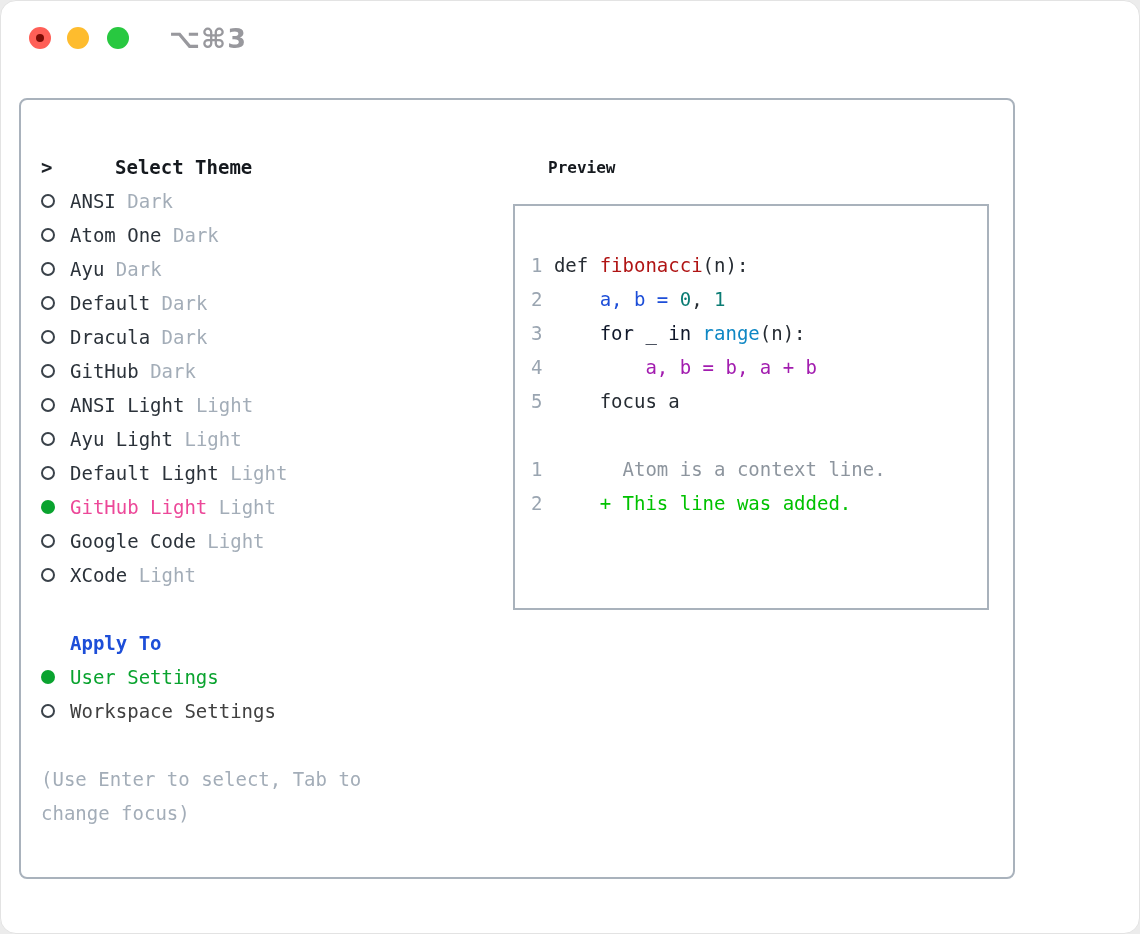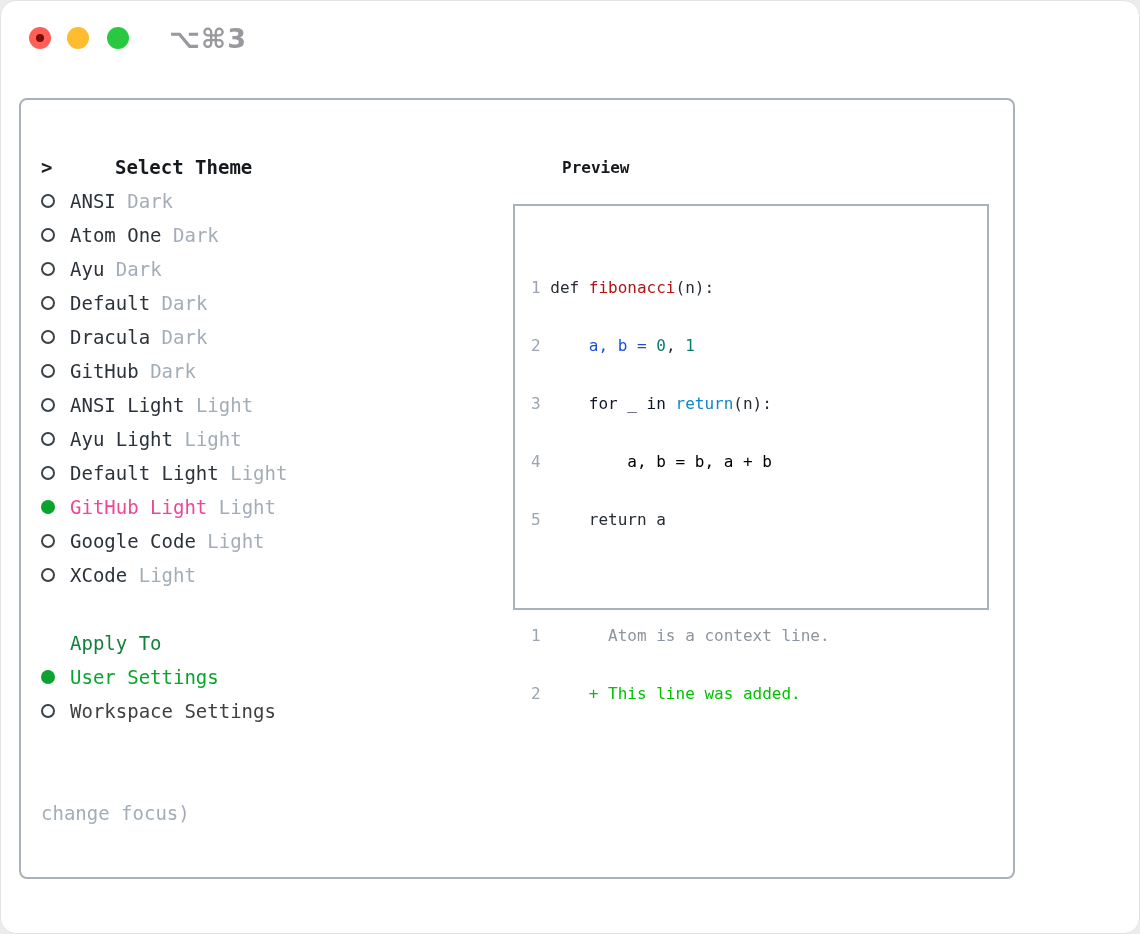--- a/index.html
+++ b/index.html
@@ -19,32 +19,32 @@
   .app-box{position:absolute;left:18px;top:97px;width:996px;height:781px;border:2px solid #a9b2bc;border-radius:8px;box-sizing:border-box;background:#fff;}
 
   
   .left-col{position:absolute;left:20px;top:50px;font-size:19px;}
   .row{display:flex;align-items:center;height:34px;white-space:pre;}
   .bullet-cell{width:29px;display:flex;align-items:center;flex:none;}
   .radio{width:14px;height:14px;border-radius:50%;border:2px solid #3a424a;box-sizing:border-box;}
   .radio.on{border:none;background:#0aa32f;}
   .caret{font-weight:bold;color:#1d2228;}
   .hdr{font-weight:bold;color:#15191e;margin-left:45px;}
-  .sub-hdr{color:#15803d;}
+  .sub-hdr{color:#1d4ed8;font-weight:bold;}
   .name{color:#2b323a;}
   .name.sel{color:#ec4899;}
   .variant{color:#a3adb8;margin-left:11.5px;}
   .opt{color:#404040;}
   .opt.sel{color:#0aa32f;}
   .hint{color:#a3adb8;white-space:pre;line-height:34px;}
 
   
-  .right-col{position:absolute;left:496px;top:50px;}
+  .right-col{position:absolute;left:482px;top:50px;}
   .preview-box{position:absolute;left:492px;top:104px;width:476px;height:406px;border:2px solid #a9b2bc;box-sizing:border-box;background:#fff;padding:48px 0 0 16px;}
-  .code-line{height:34px;font-size:16px;white-space:pre;display:block;margin-top:24px;}
+  .code-line{height:34px;font-size:19px;white-space:pre;display:block;}
   .lnum{display:inline-block;width:2ch;color:#9aa5b1;}
   .blank{height:34px;}
 </style>
 </head>
 <body>
 
 <div class="window">
 
   <div class="titlebar">
     <div class="traffic red"></div>
@@ -83,34 +83,34 @@
         <span class="sub-hdr">Apply To</span>
       </div>
 
       <div id="apply-list">
           <div class="row"><span class="bullet-cell"><span class="radio on"></span></span><span class="opt sel">User Settings</span></div>
           <div class="row"><span class="bullet-cell"><span class="radio"></span></span><span class="opt">Workspace Settings</span></div>
         </div>
 
       <div class="row blank"></div>
 
-      <div class="hint"><br><span>change focus)</span></div>
+      <div class="hint"><span>(Use Enter to select, Tab to</span><br><span>change focus)</span></div>
     </div>
 
     <div class="right-col">
       <div class="row"><span class="hdr">Preview</span></div>
     </div>
 
     <div class="preview-box">
       <div id="code-lines">
           <div class="code-line"><span class="lnum">1</span><span style="color: rgb(38, 44, 51);">def </span><span style="color: rgb(176, 20, 20);">fibonacci</span><span style="color: rgb(38, 44, 51);">(n):</span></div>
           <div class="code-line"><span class="lnum">2</span><span style="color: #1d4ed8;">    a, b = </span><span style="color: rgb(11, 124, 116);">0</span><span style="color: rgb(38, 44, 51);">, </span><span style="color: rgb(11, 124, 116);">1</span></div>
-          <div class="code-line"><span class="lnum">3</span><span style="color: #0f172a;">    for _ in </span><span style="color: rgb(14, 135, 196);">return</span><span style="color: rgb(38, 44, 51);">(n):</span></div>
-          <div class="code-line"><span class="lnum">4</span><span style="color: #000000;">        a, b = b, a + b</span></div>
-          <div class="code-line"><span class="lnum">5</span><span style="color: rgb(38, 44, 51);">    return a</span></div>
+          <div class="code-line"><span class="lnum">3</span><span style="color: #0f172a;">    for _ in </span><span style="color: rgb(14, 135, 196);">range</span><span style="color: rgb(38, 44, 51);">(n):</span></div>
+          <div class="code-line"><span class="lnum">4</span><span style="color: #a21caf;">        a, b = b, a + b</span></div>
+          <div class="code-line"><span class="lnum">5</span><span style="color: rgb(38, 44, 51);">    focus a</span></div>
           <div class="code-line"><span class="lnum"></span></div>
           <div class="code-line"><span class="lnum">1</span><span style="color: rgb(141, 149, 158);">      Atom is a context line.</span></div>
           <div class="code-line"><span class="lnum">2</span><span style="color: rgb(0, 194, 0);">    + This line was added.</span></div>
         </div>
     </div>
 
   </div>
 </div>
 
 </body></html>

